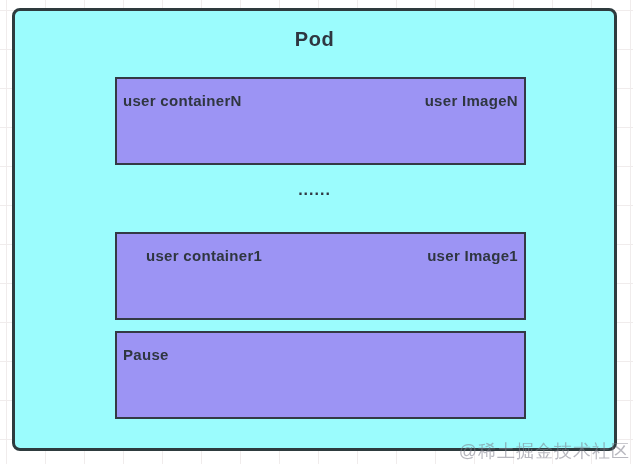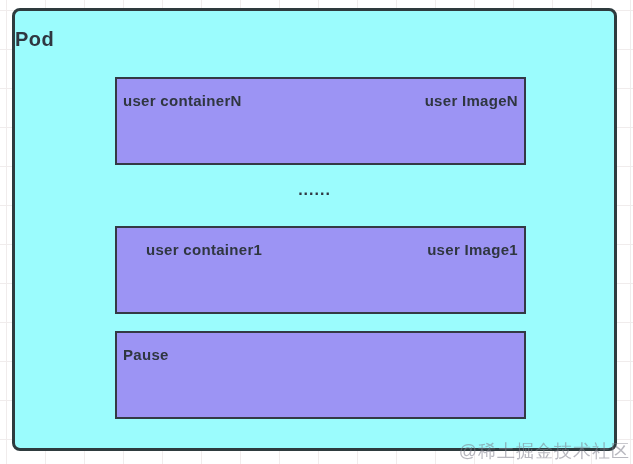--- a/index.html
+++ b/index.html
@@ -28,40 +28,41 @@
     box-sizing: border-box;
     background: var(--pod-fill, #9bfcfd);
     border: 3px solid var(--pod-border, #2e3b3e);
     border-radius: 8px;
   }
   .pod-title {
     position: absolute;
     top: 17px;
     left: 0;
     width: 100%;
+    text-align: center;
     font-size: 20px;
     font-weight: bold;
     color: var(--text, #2f3640);
     letter-spacing: 0.5px;
   }
   .cbox {
     position: absolute;
     left: 100px;
     width: 411px;
     height: 88px;
     box-sizing: border-box;
     background: var(--container-fill, #9c94f4);
     border: 2px solid var(--container-border, #333a45);
     display: flex;
     flex-direction: row;
     justify-content: space-between;
     padding: 13px 6px 11px 6px;
   }
   .box-n { top: 66px; }
-  .box-1 { top: 215px; padding-left: 29px; }
+  .box-1 { top: 221px; padding-left: 29px; }
   .box-pause { top: 320px; }
   .cbox .line {
     text-align: center;
     font-size: 15px;
     font-weight: bold;
     color: var(--text, #2f3640);
     letter-spacing: 0.3px;
   }
   .dots {
     position: absolute;

